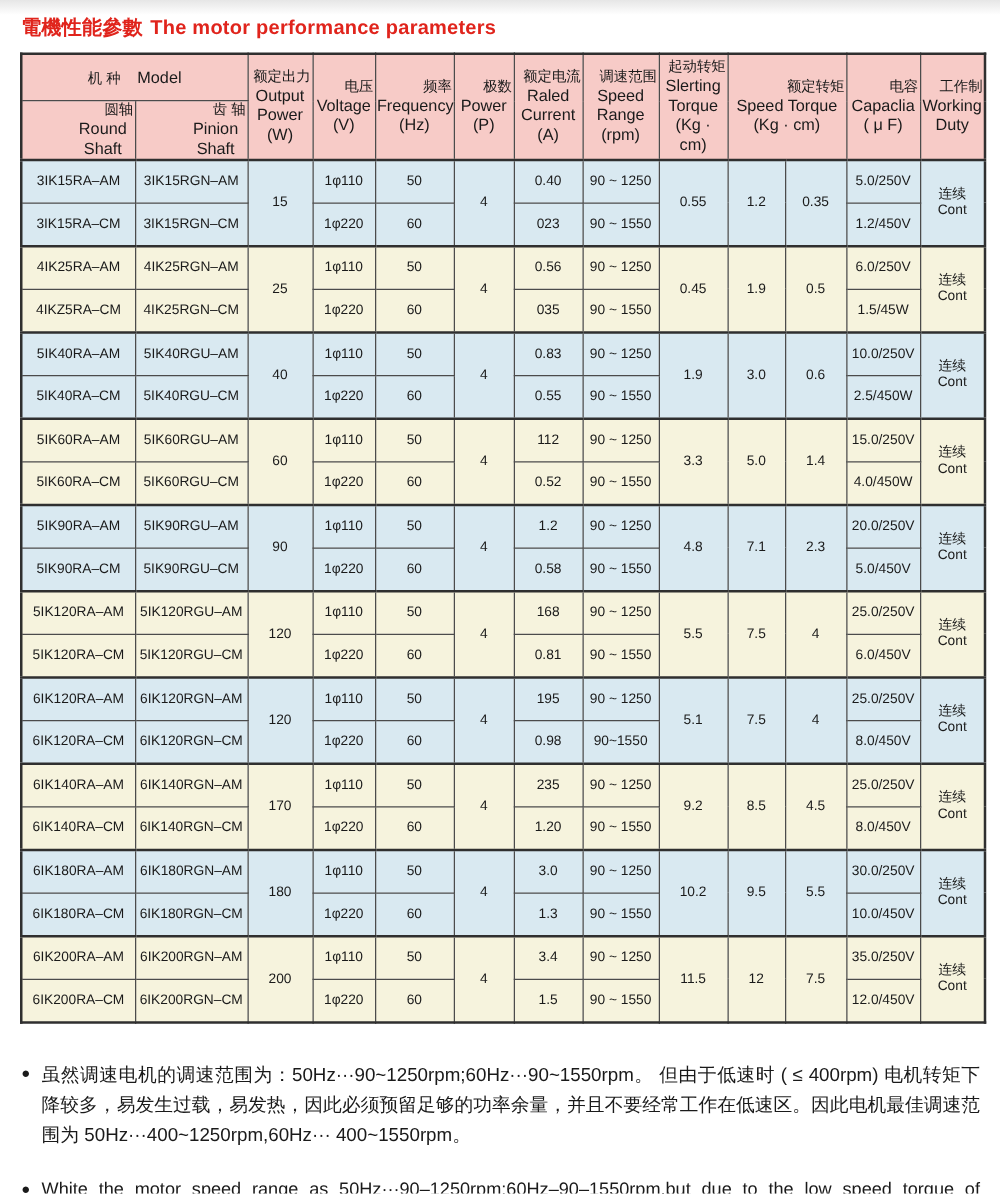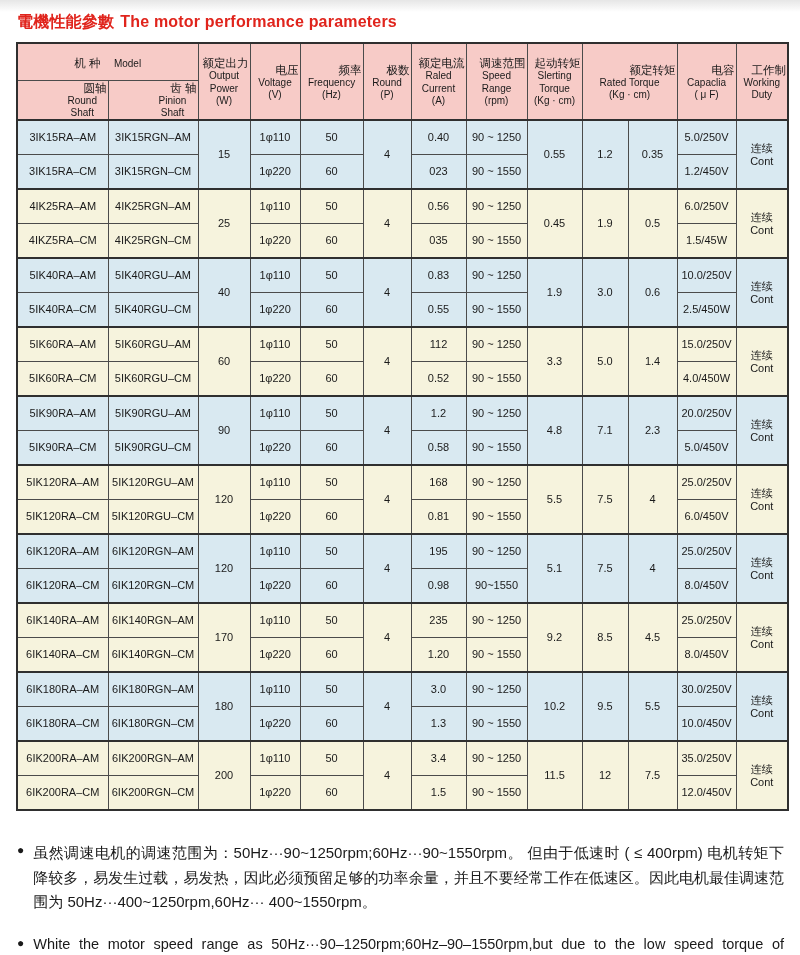--- a/index.html
+++ b/index.html
@@ -36,21 +36,21 @@
     padding:0 1px;
     text-align:center;
     vertical-align:middle;
   }
   thead th{
     background:#f7cbc7;
     font-weight:normal;
     line-height:1.22;
   }
   thead .zh{font-size:11.5px;font-weight:normal;text-align:right;}
-  thead .en{font-size:10px;}
+  thead .en{font-size:13px;}
   thead tr.h1 th.model-h{height:36px;}
   thead tr.h2 th{height:36px;padding-left:40px;}
   tbody td{
     height:33px;
     font-size:11px;
     line-height:1.2;
   }
   tbody tr.row-a td{border-top:2px solid #2f2f2f;}
   tbody tr.grp-blue td{background:#d9e9f1;}
   tbody tr.grp-cream td{background:#f6f3dd;}
@@ -111,41 +111,41 @@
           <div class="en">Voltage</div>
           <div class="en">(V)</div>
         </th>
         <th rowspan="2">
           <div class="zh">频率</div>
           <div class="en">Frequency</div>
           <div class="en">(Hz)</div>
         </th>
         <th rowspan="2">
           <div class="zh">极数</div>
-          <div class="en">Round</div>
+          <div class="en">Power</div>
           <div class="en">(P)</div>
         </th>
         <th rowspan="2">
           <div class="zh">额定电流</div>
           <div class="en">Raled Current</div>
           <div class="en">(A)</div>
         </th>
         <th rowspan="2">
           <div class="zh">调速范围</div>
           <div class="en">Speed Range</div>
           <div class="en">(rpm)</div>
         </th>
         <th rowspan="2">
           <div class="zh">起动转矩</div>
           <div class="en">Slerting Torque</div>
           <div class="en">(Kg · cm)</div>
         </th>
         <th rowspan="2" colspan="2">
           <div class="zh">额定转矩</div>
-          <div class="en">Rated Torque</div>
+          <div class="en">Speed Torque</div>
           <div class="en">(Kg · cm)</div>
         </th>
         <th rowspan="2">
           <div class="zh">电容</div>
           <div class="en">Capaclia</div>
           <div class="en">( μ F)</div>
         </th>
         <th rowspan="2">
           <div class="zh">工作制</div>
           <div class="en">Working Duty</div>

